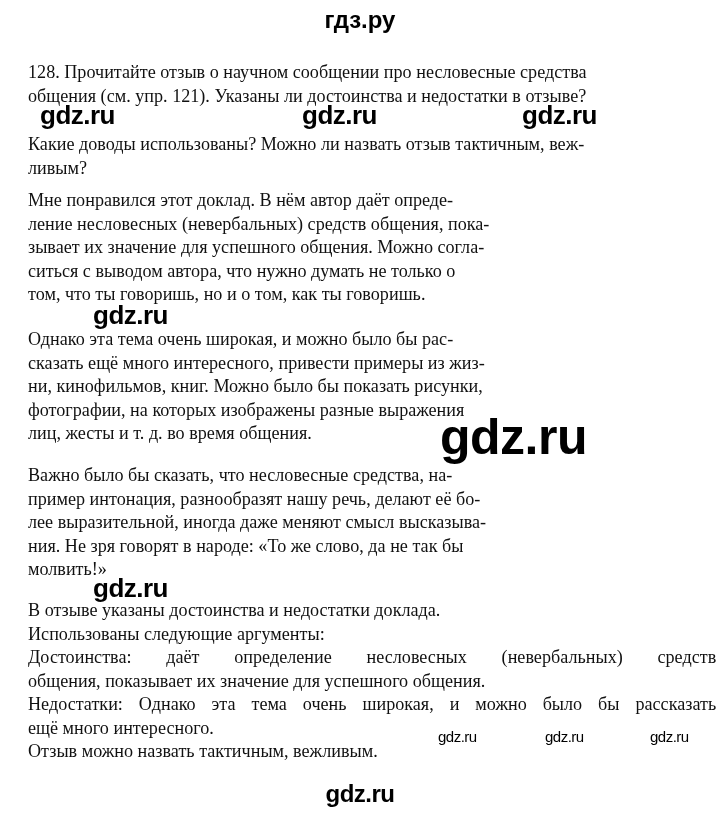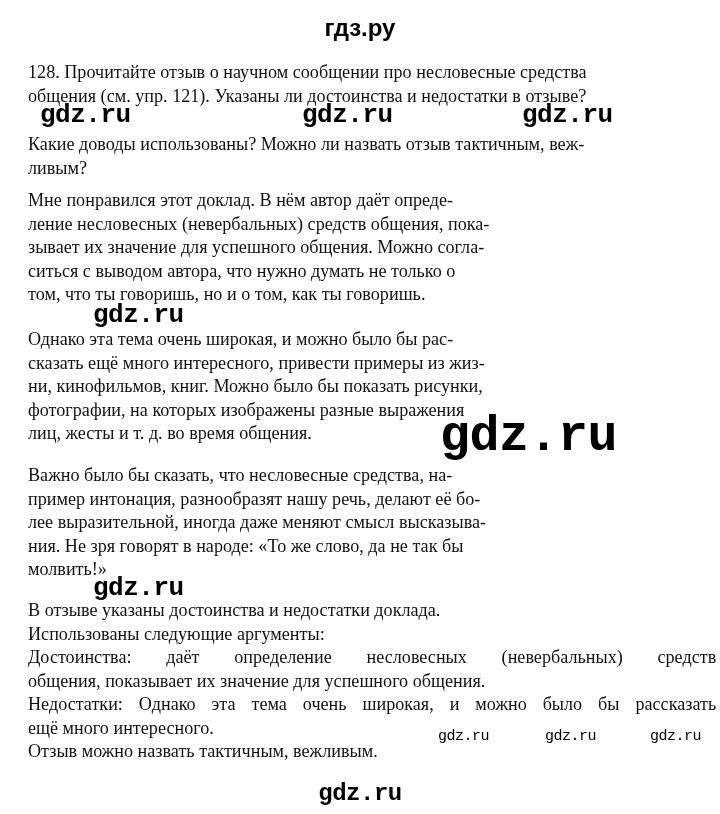--- a/index.html
+++ b/index.html
@@ -1,19 +1,19 @@
 <!DOCTYPE html>
 <html><head>
   <meta charset="utf-8">
   <style>
     html, body { margin: 0; padding: 0; background: #ffffff; }
     body { width: 720px; height: 814px; position: relative; overflow: hidden; color: #111; }
     .serif { font-family: "Liberation Serif", "DejaVu Serif", serif; font-size: 19.5px; line-height: 23.5px; transform: scaleX(0.93); transform-origin: left top; white-space: nowrap; }
-    .wm { position: absolute; font-family: Liberation Mono, monospace; font-weight: bold; color: #000; letter-spacing: -0.5px; }
-    .header-title { position: absolute; left: 0; width: 720px; top: 14px; text-align: center; font-family: "Liberation Sans", "DejaVu Sans", sans-serif; font-weight: bold; font-size: 24px; color: #000; }
+    .wm { position: absolute; font-family: Liberation Sans, sans-serif; font-weight: bold; color: #000; letter-spacing: -0.5px; }
+    .header-title { position: absolute; left: 0; width: 720px; top: 6px; text-align: center; font-family: "Liberation Sans", "DejaVu Sans", sans-serif; font-weight: bold; font-size: 24px; color: #000; }
     .block { position: absolute; left: 28px; }
     .line { display: block; }
     .justify-line { display: flex; justify-content: space-between; width: 740px; }
   </style>
 </head>
 <body>
 
 <div class="header-title">гдз.ру</div>
 
 <div class="block serif" style="top:60px;">

